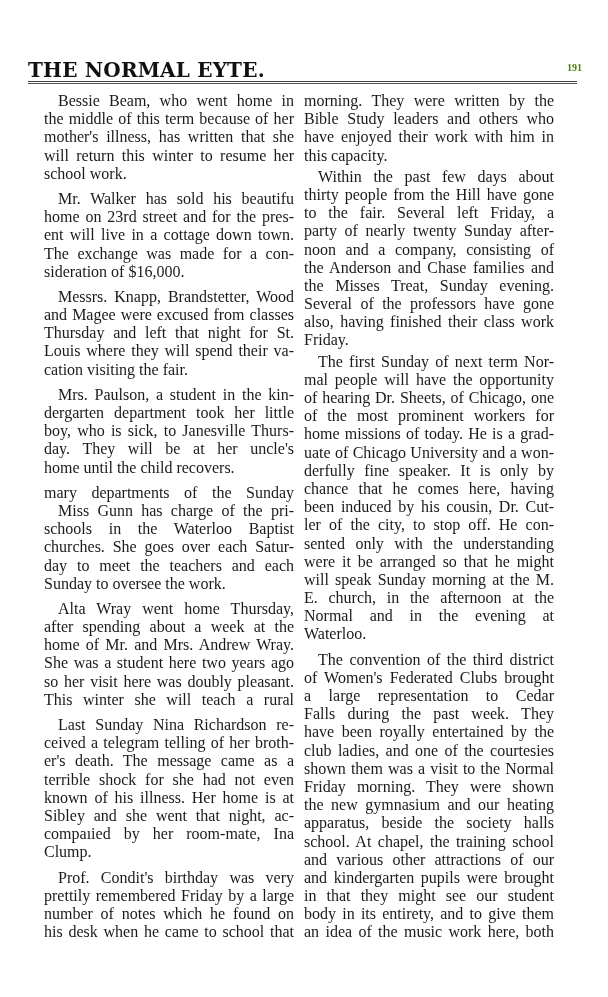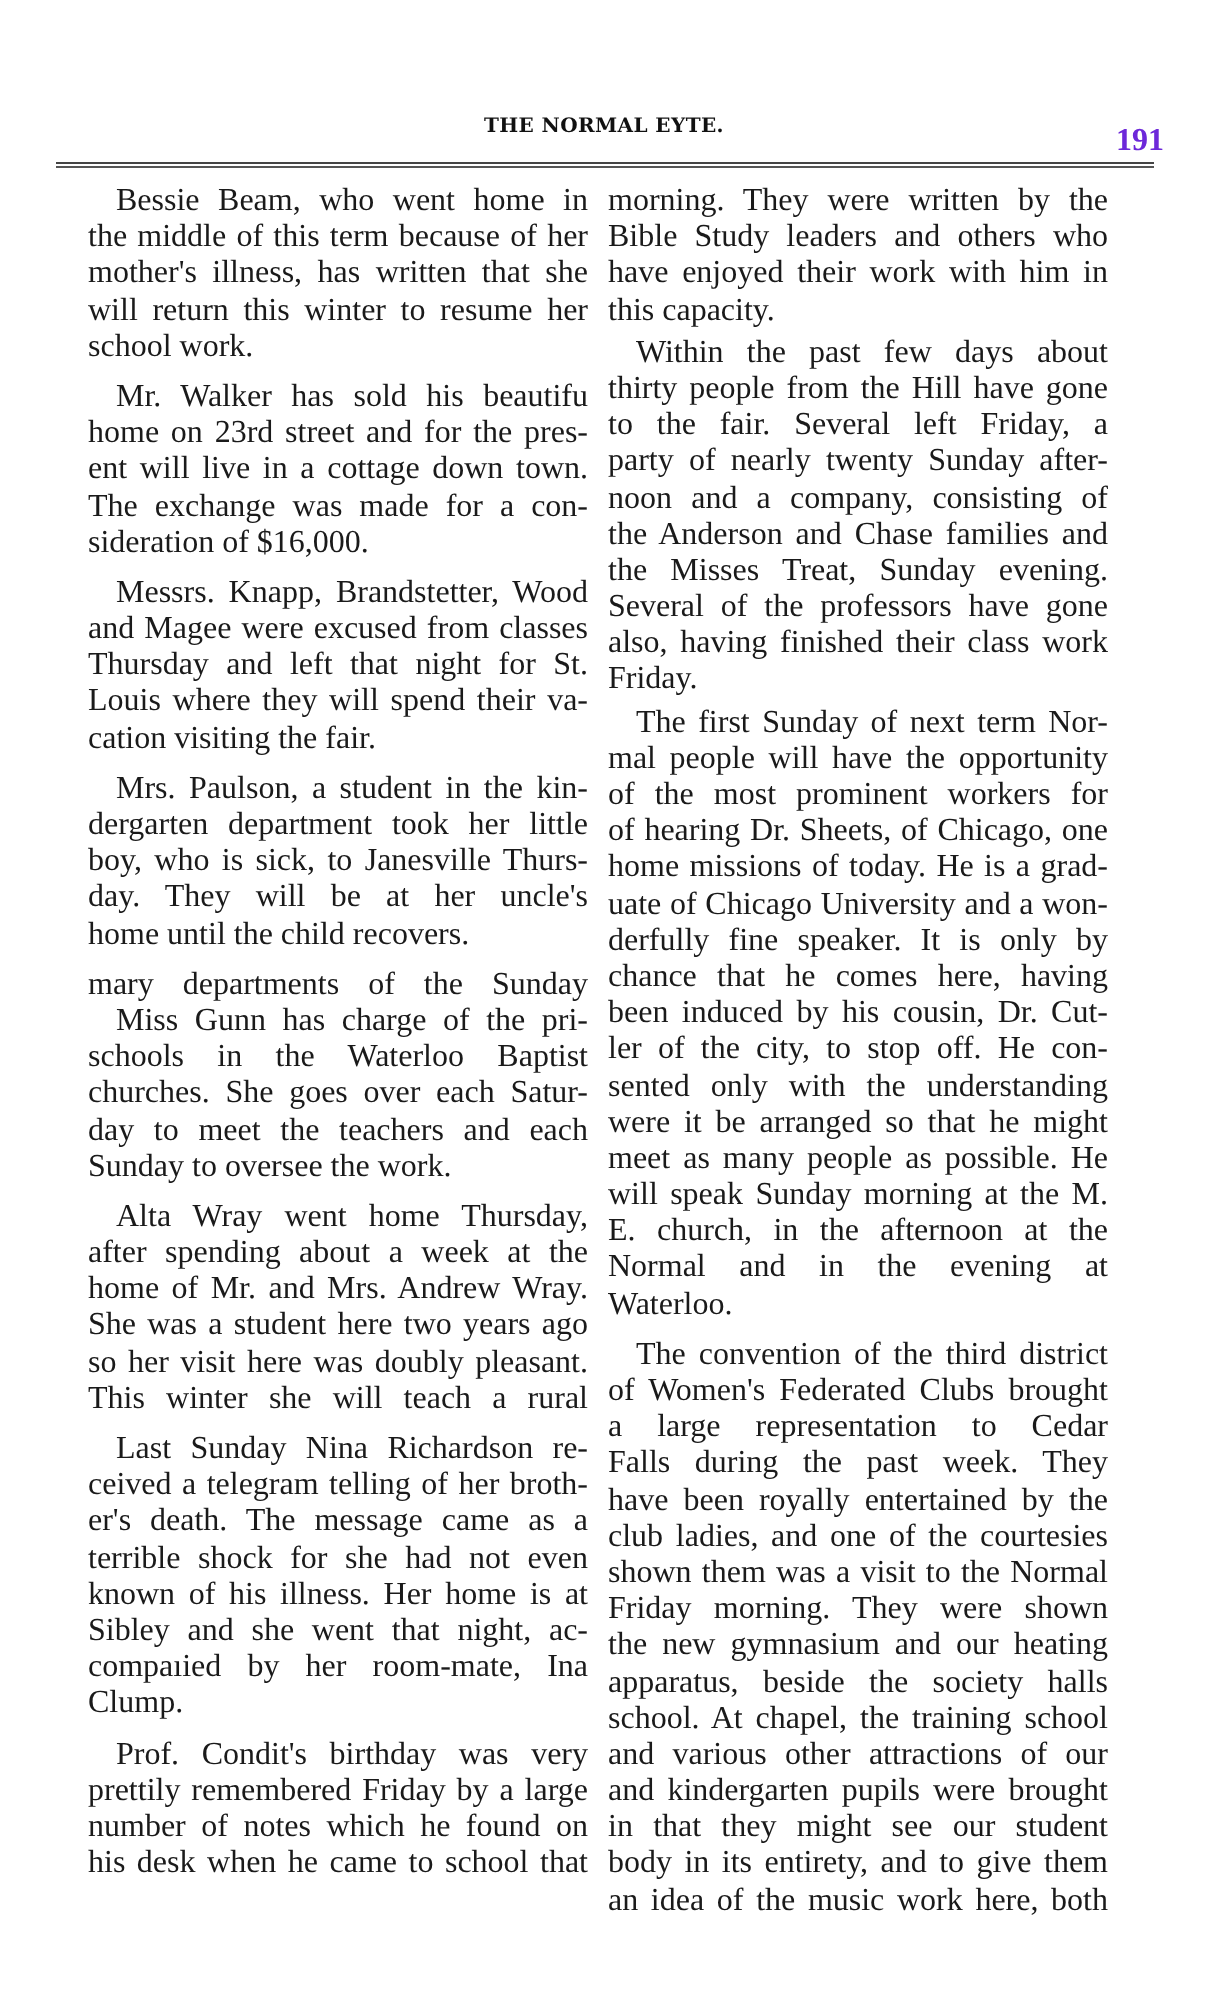--- a/index.html
+++ b/index.html
@@ -20,34 +20,34 @@
       left: 28px;
       top: 58px;
       width: 548px;
       height: 24px;
     }
     .running-title {
       position: absolute;
       left: 0;
       width: 100%;
       top: 0;
-      text-align: center;
+      text-align: left;
       font-family: "DejaVu Serif", "Liberation Serif", serif;
       font-weight: bold;
-      font-size: 10px;
+      font-size: 20px;
       letter-spacing: 0.2px;
       color: #111;
     }
     .page-number {
       position: absolute;
       right: -6px;
       top: 4px;
       font-weight: bold;
-      font-size: 16px;
-      color: #6d28d9;
+      font-size: 10px;
+      color: #4d7c0f;
     }
     .header-rule {
       position: absolute;
       left: 28px;
       top: 81px;
       width: 549px;
       height: 0;
       border-top: 1px solid #444;
       border-bottom: 1.5px solid #555;
       padding-top: 1px;
@@ -168,31 +168,30 @@
       <span class="line">noon and a company, consisting of</span>
       <span class="line">the Anderson and Chase families and</span>
       <span class="line">the Misses Treat, Sunday evening.</span>
       <span class="line">Several of the professors have gone</span>
       <span class="line">also, having finished their class work</span>
       <span class="line last">Friday.</span>
     </div>
     <div class="para">
       <span class="line indent">The first Sunday of next term Nor-</span>
       <span class="line">mal people will have the opportunity</span>
+      <span class="line">of hearing Dr. Sheets, of Chicago, one</span>
       <span class="line">of the most prominent workers for</span>
-      <span class="line">of hearing Dr. Sheets, of Chicago, one</span>
       <span class="line">home missions of today. He is a grad-</span>
       <span class="line">uate of Chicago University and a won-</span>
       <span class="line">derfully fine speaker. It is only by</span>
       <span class="line">chance that he comes here, having</span>
       <span class="line">been induced by his cousin, Dr. Cut-</span>
       <span class="line">ler of the city, to stop off. He con-</span>
       <span class="line">sented only with the understanding</span>
       <span class="line">were it be arranged so that he might</span>
-      <span class="line">meet as many people as possible. He</span>
       <span class="line">will speak Sunday morning at the M.</span>
       <span class="line">E. church, in the afternoon at the</span>
       <span class="line">Normal and in the evening at</span>
       <span class="line last">Waterloo.</span>
     </div>
     <div class="para">
       <span class="line indent">The convention of the third district</span>
       <span class="line">of Women's Federated Clubs brought</span>
       <span class="line">a large representation to Cedar</span>
       <span class="line">Falls during the past week. They</span>

